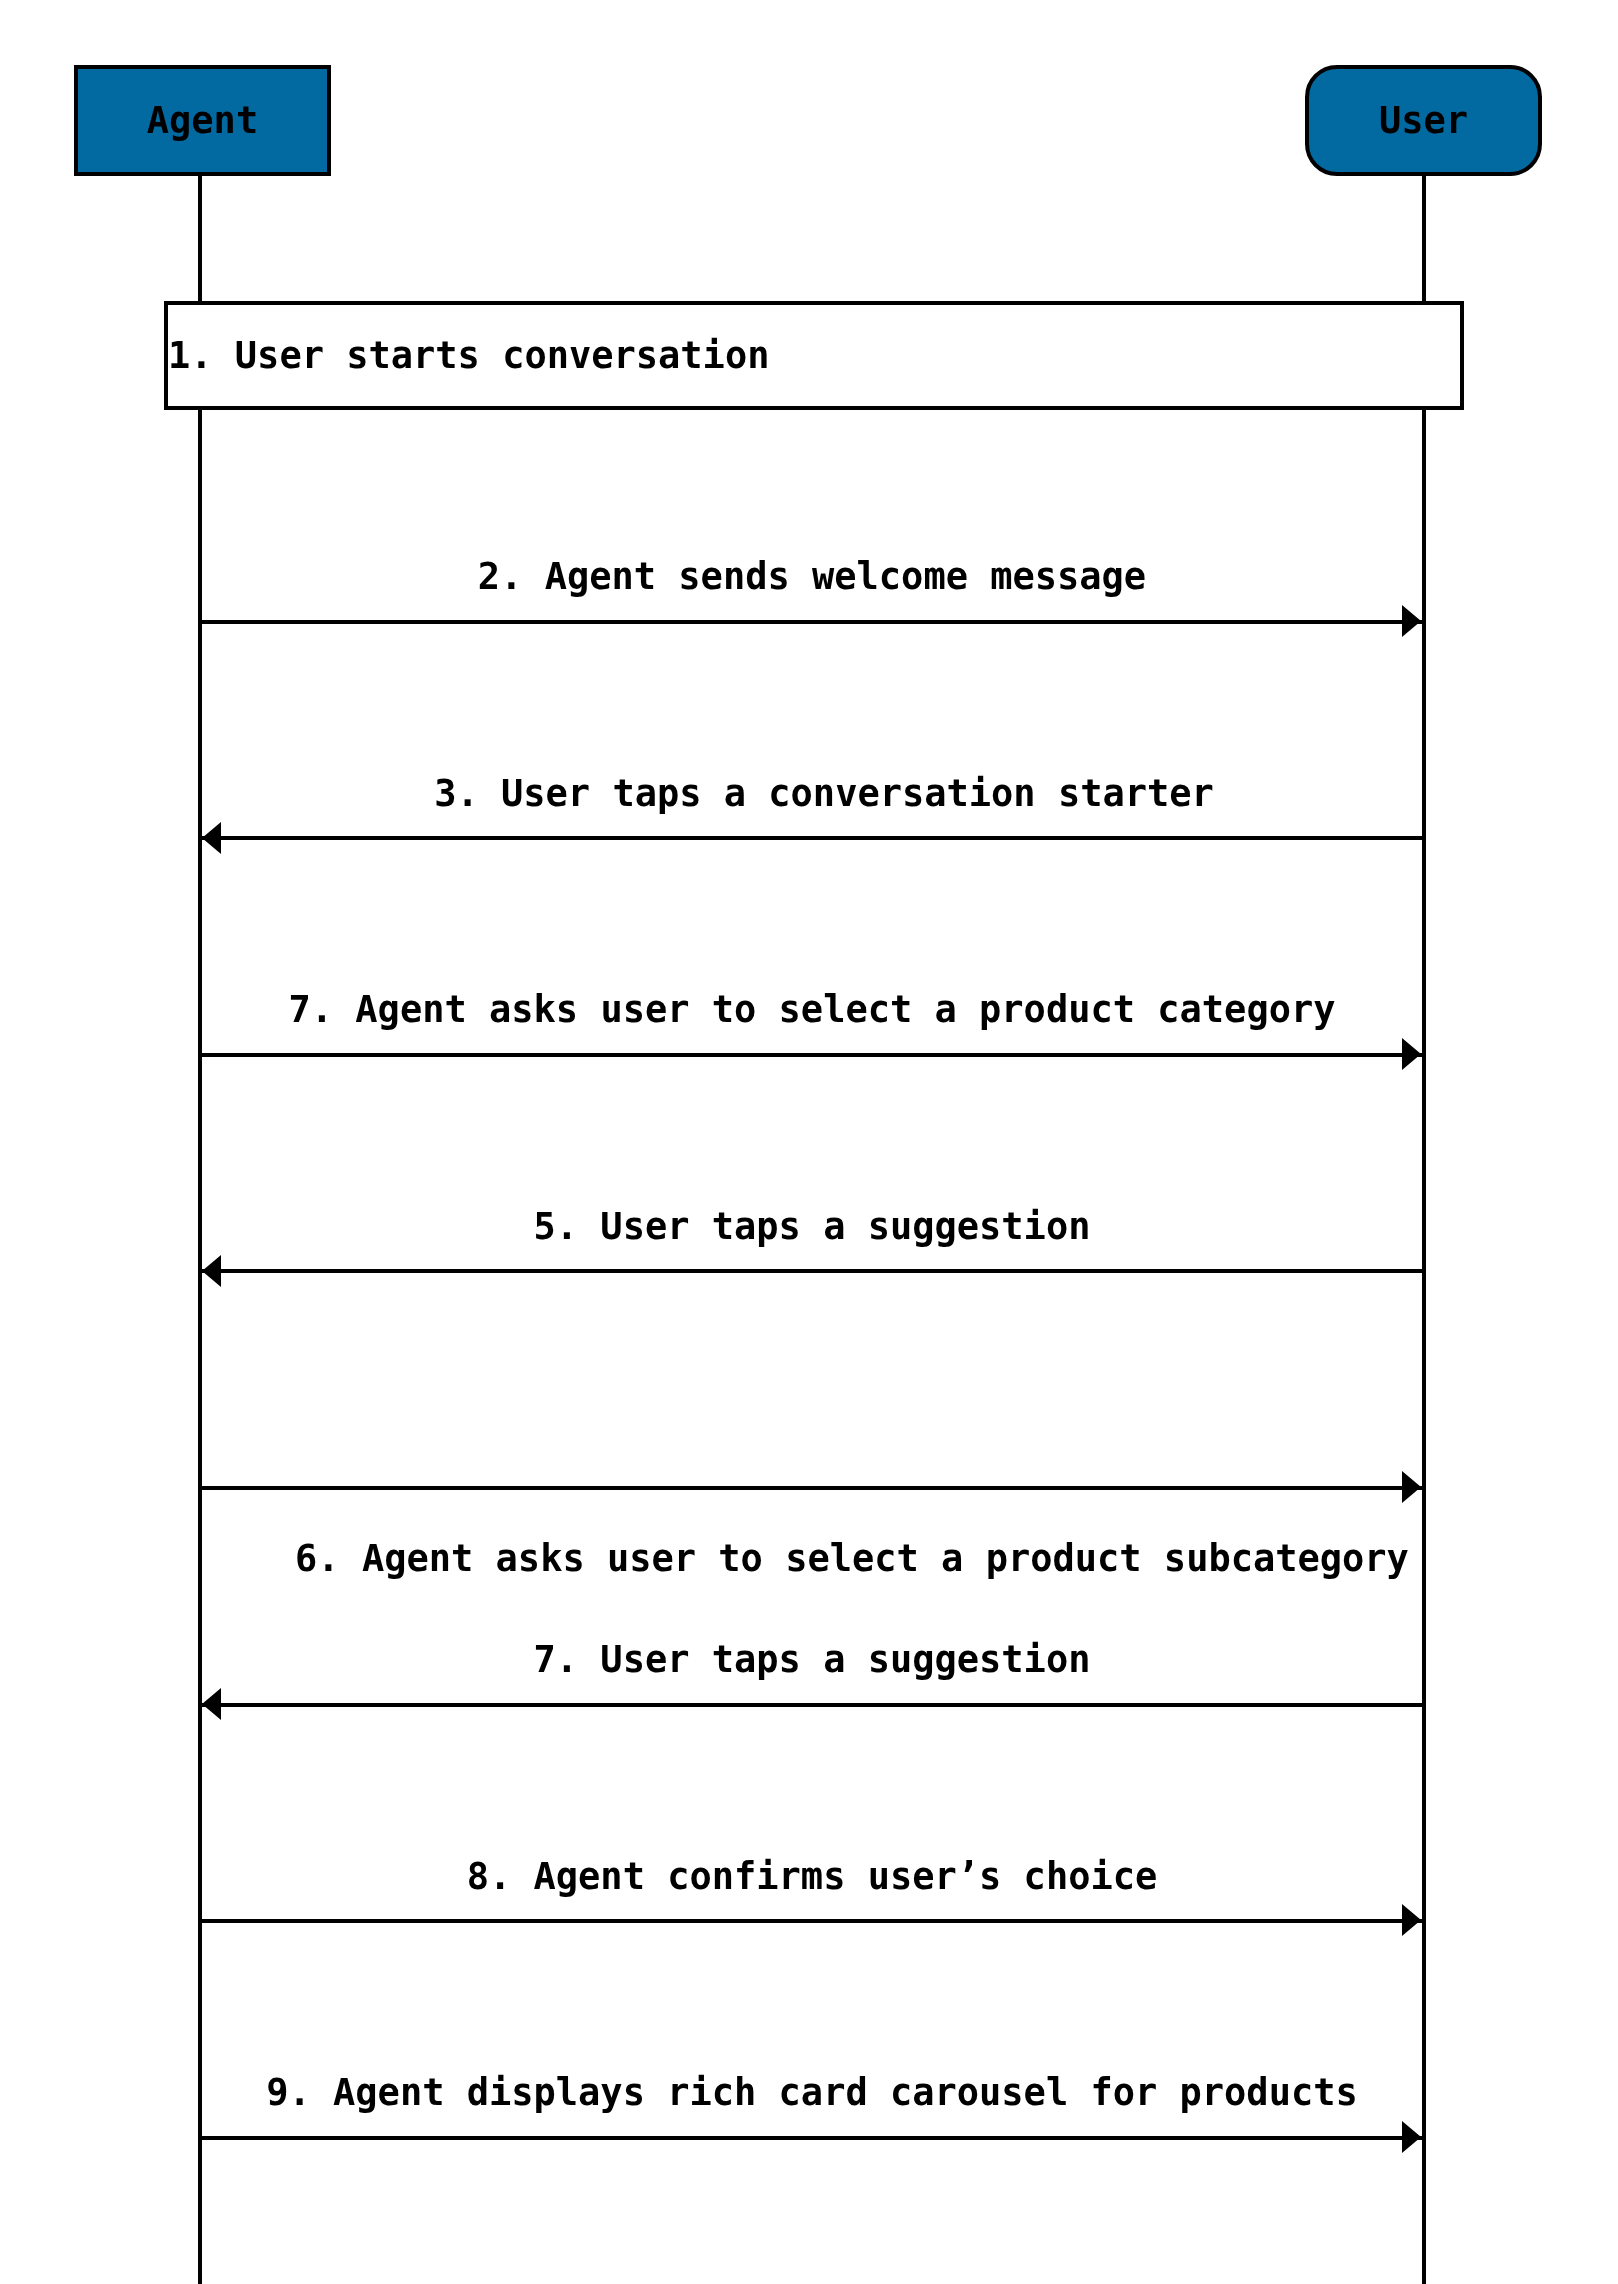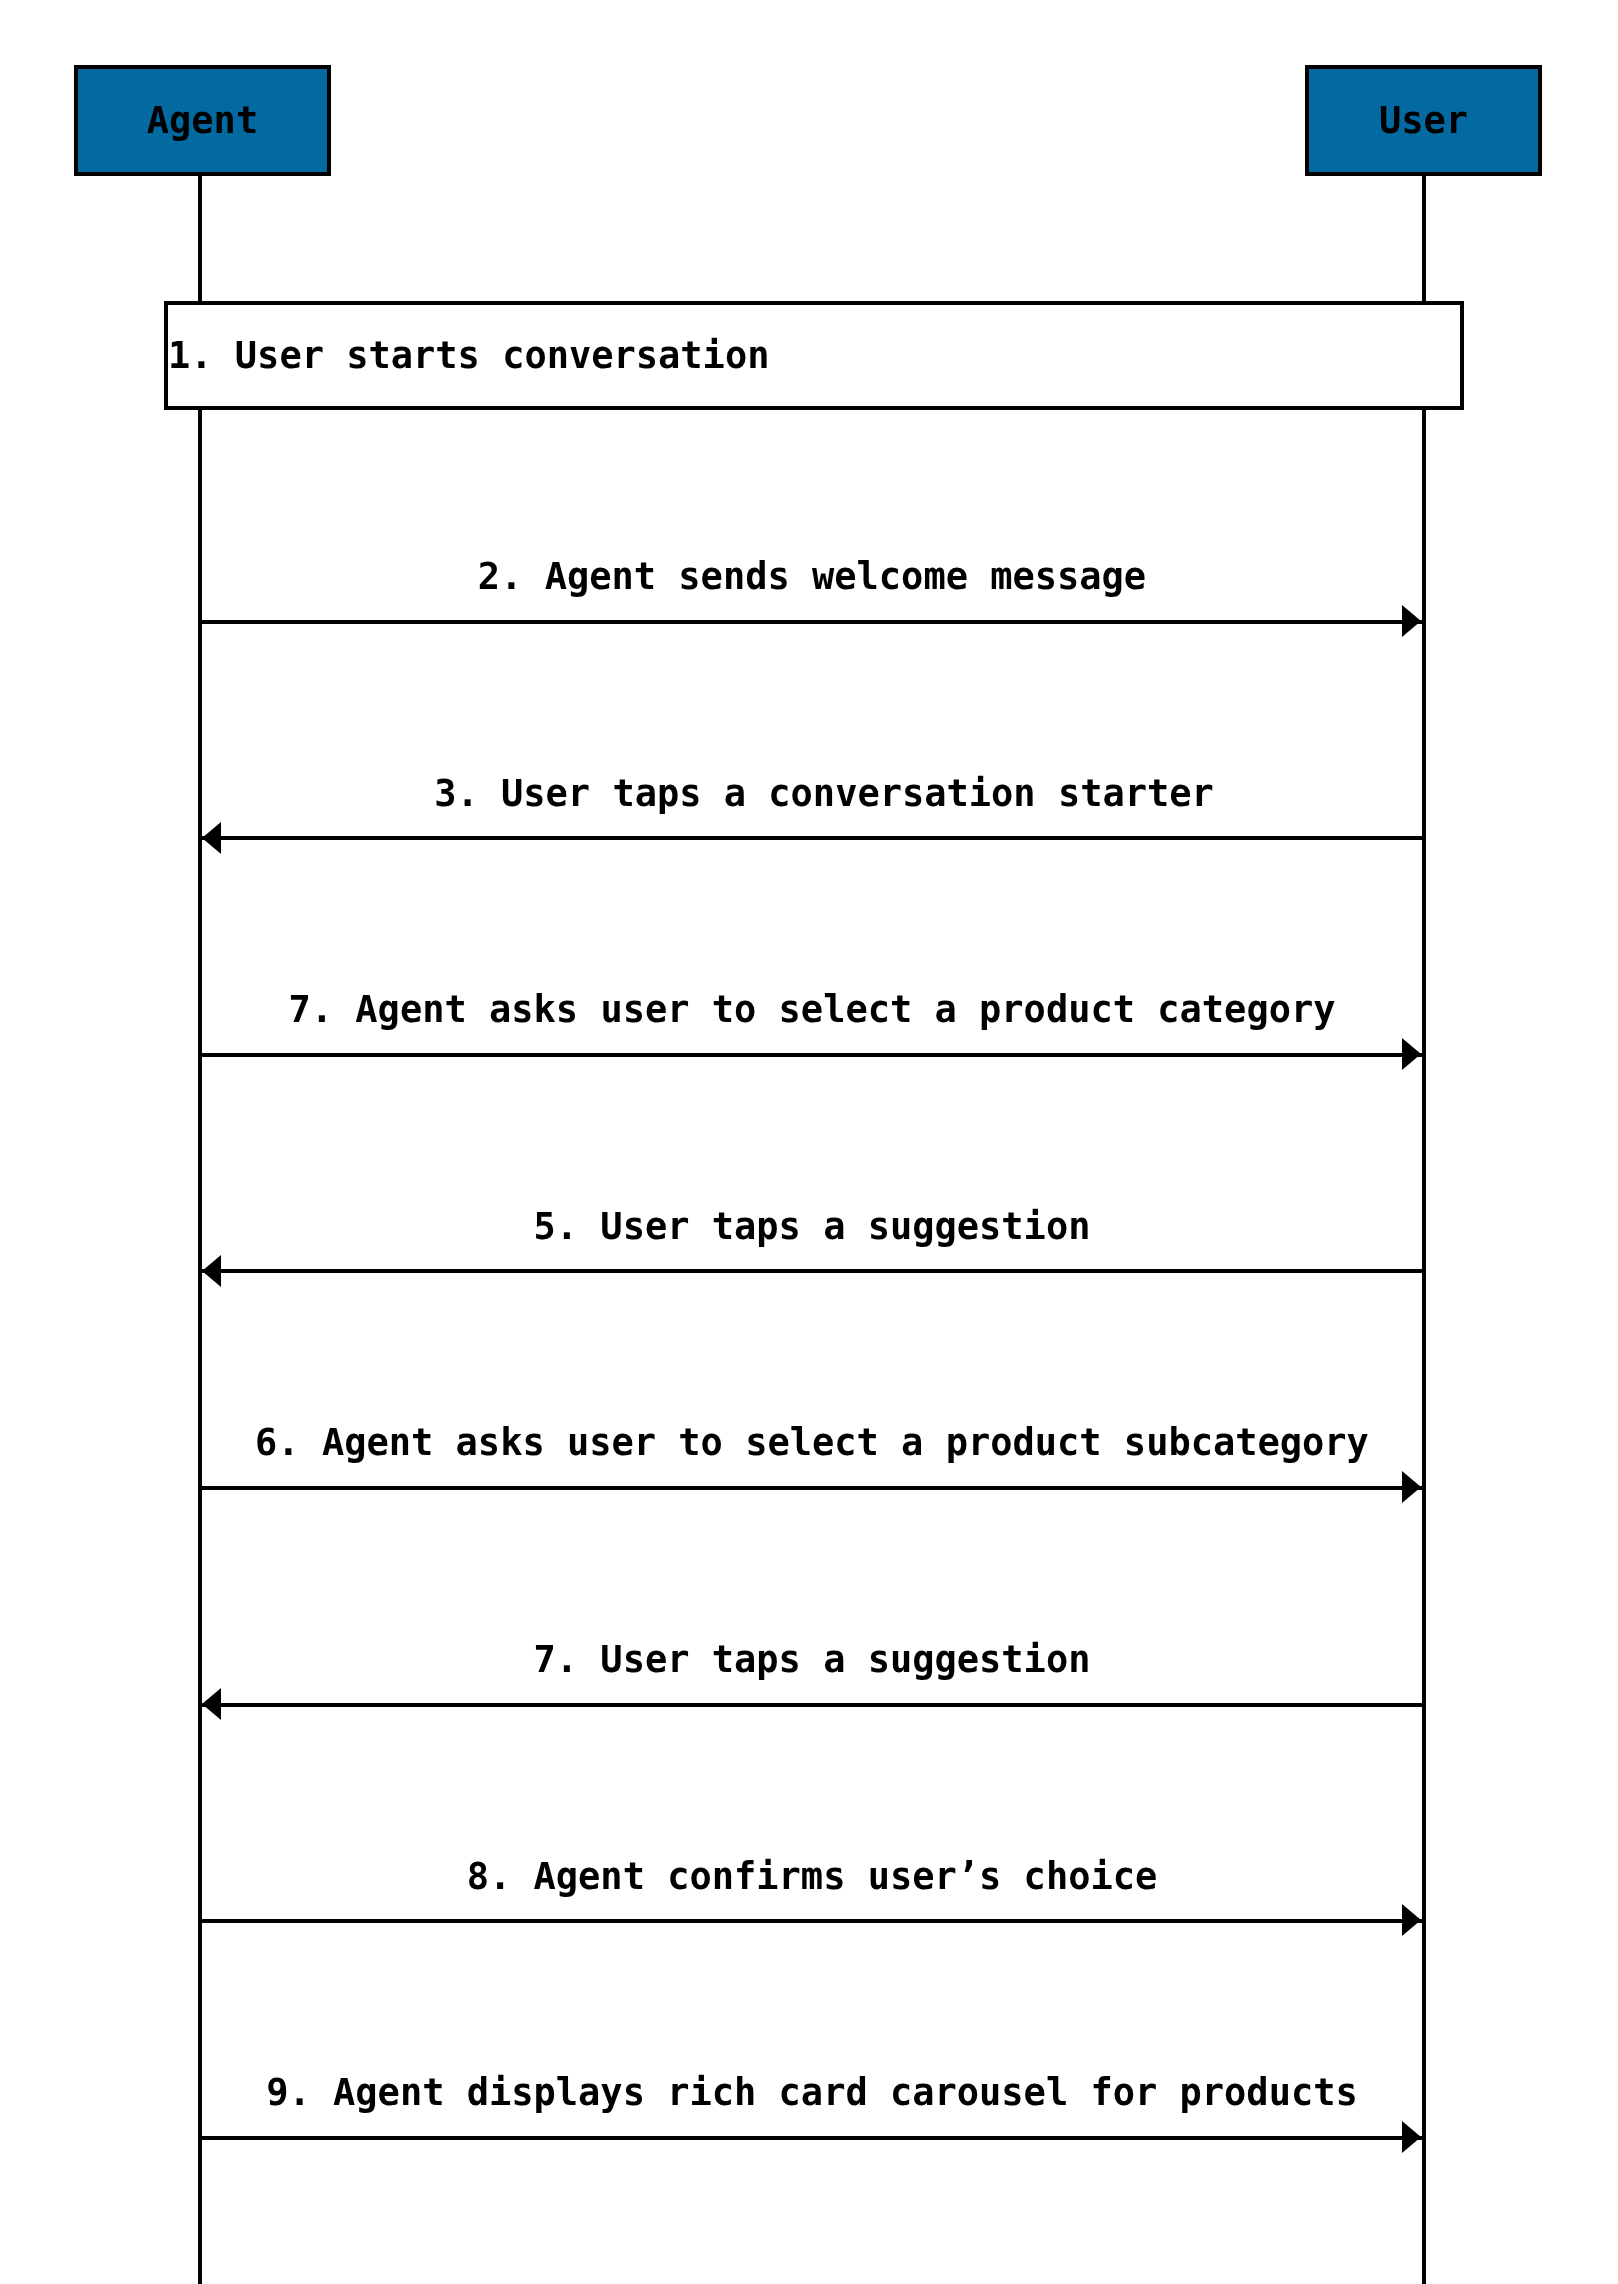--- a/index.html
+++ b/index.html
@@ -30,21 +30,21 @@
     border: 4.6px solid #000000;
     background: #0369a1;
     display: flex;
     align-items: center;
     justify-content: center;
     font-size: 37px;
     z-index: 3;
   }
   .actor-box.narrow { width: 237px; }
   #actor-top-agent    { left: 74px;  top: 65px; }
-  #actor-top-user     { left: 1305px; top: 65px; }
+  #actor-top-user     { left: 1305px; top: 65px; border-radius: 32px; }
   .note-box {
     position: absolute;
     left: 164px;
     top: 301px;
     width: 1300px;
     height: 109px;
     box-sizing: border-box;
     border: 4.1px solid #000000;
     background: #ffffff;
     display: flex;
@@ -107,21 +107,21 @@
       <div class="arrowhead right" style="top: 605px; left: 1402px;"></div>
       <div class="msg-label" style="bottom: 2579px; margin-left: 12px;">3. User taps a conversation starter</div>
       <div class="msg-line" style="top: 836px;"></div>
       <div class="arrowhead left" style="top: 822px; left: 202px;"></div>
       <div class="msg-label" style="bottom: 2363px;">7. Agent asks user to select a product category</div>
       <div class="msg-line" style="top: 1053px;"></div>
       <div class="arrowhead right" style="top: 1038px; left: 1402px;"></div>
       <div class="msg-label" style="bottom: 2146px;">5. User taps a suggestion</div>
       <div class="msg-line" style="top: 1269px;"></div>
       <div class="arrowhead left" style="top: 1255px; left: 202px;"></div>
-      <div class="msg-label" style="bottom: 1930px;">6. Agent asks user to select a product subcategory</div>
+      <div class="msg-label" style="bottom: 1814px; margin-left: 40px;">6. Agent asks user to select a product subcategory</div>
       <div class="msg-line" style="top: 1486px;"></div>
       <div class="arrowhead right" style="top: 1471px; left: 1402px;"></div>
       <div class="msg-label" style="bottom: 1713px;">7. User taps a suggestion</div>
       <div class="msg-line" style="top: 1703px;"></div>
       <div class="arrowhead left" style="top: 1688px; left: 202px;"></div>
       <div class="msg-label" style="bottom: 1496px;">8. Agent confirms user’s choice</div>
       <div class="msg-line" style="top: 1919px;"></div>
       <div class="arrowhead right" style="top: 1904px; left: 1402px;"></div>
       <div class="msg-label" style="bottom: 1280px;">9. Agent displays rich card carousel for products</div>
       <div class="msg-line" style="top: 2136px;"></div>

